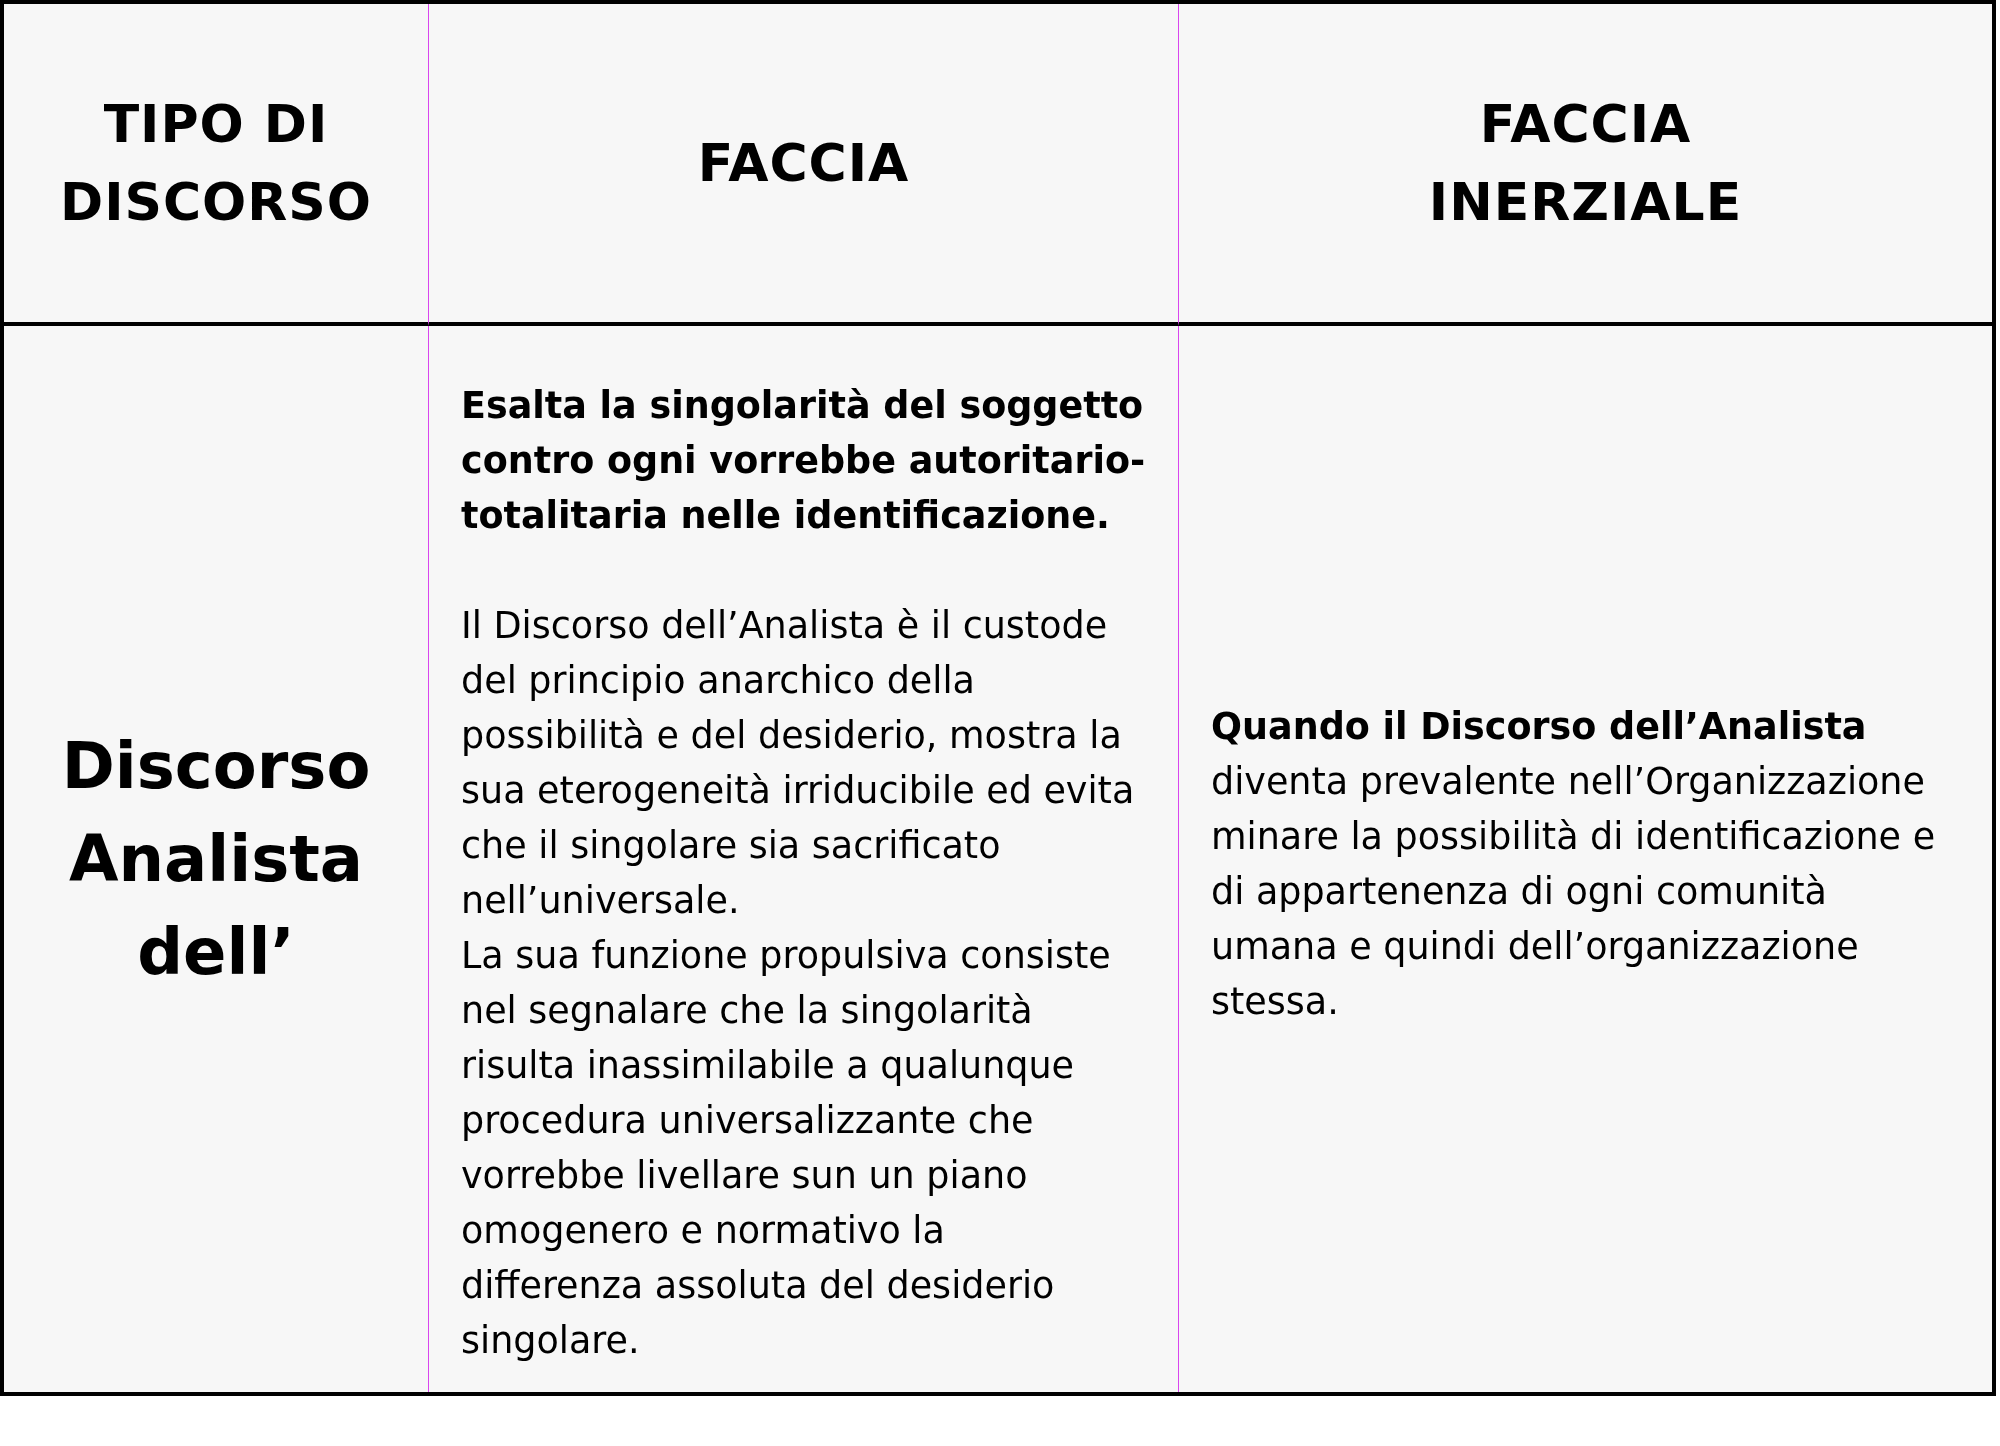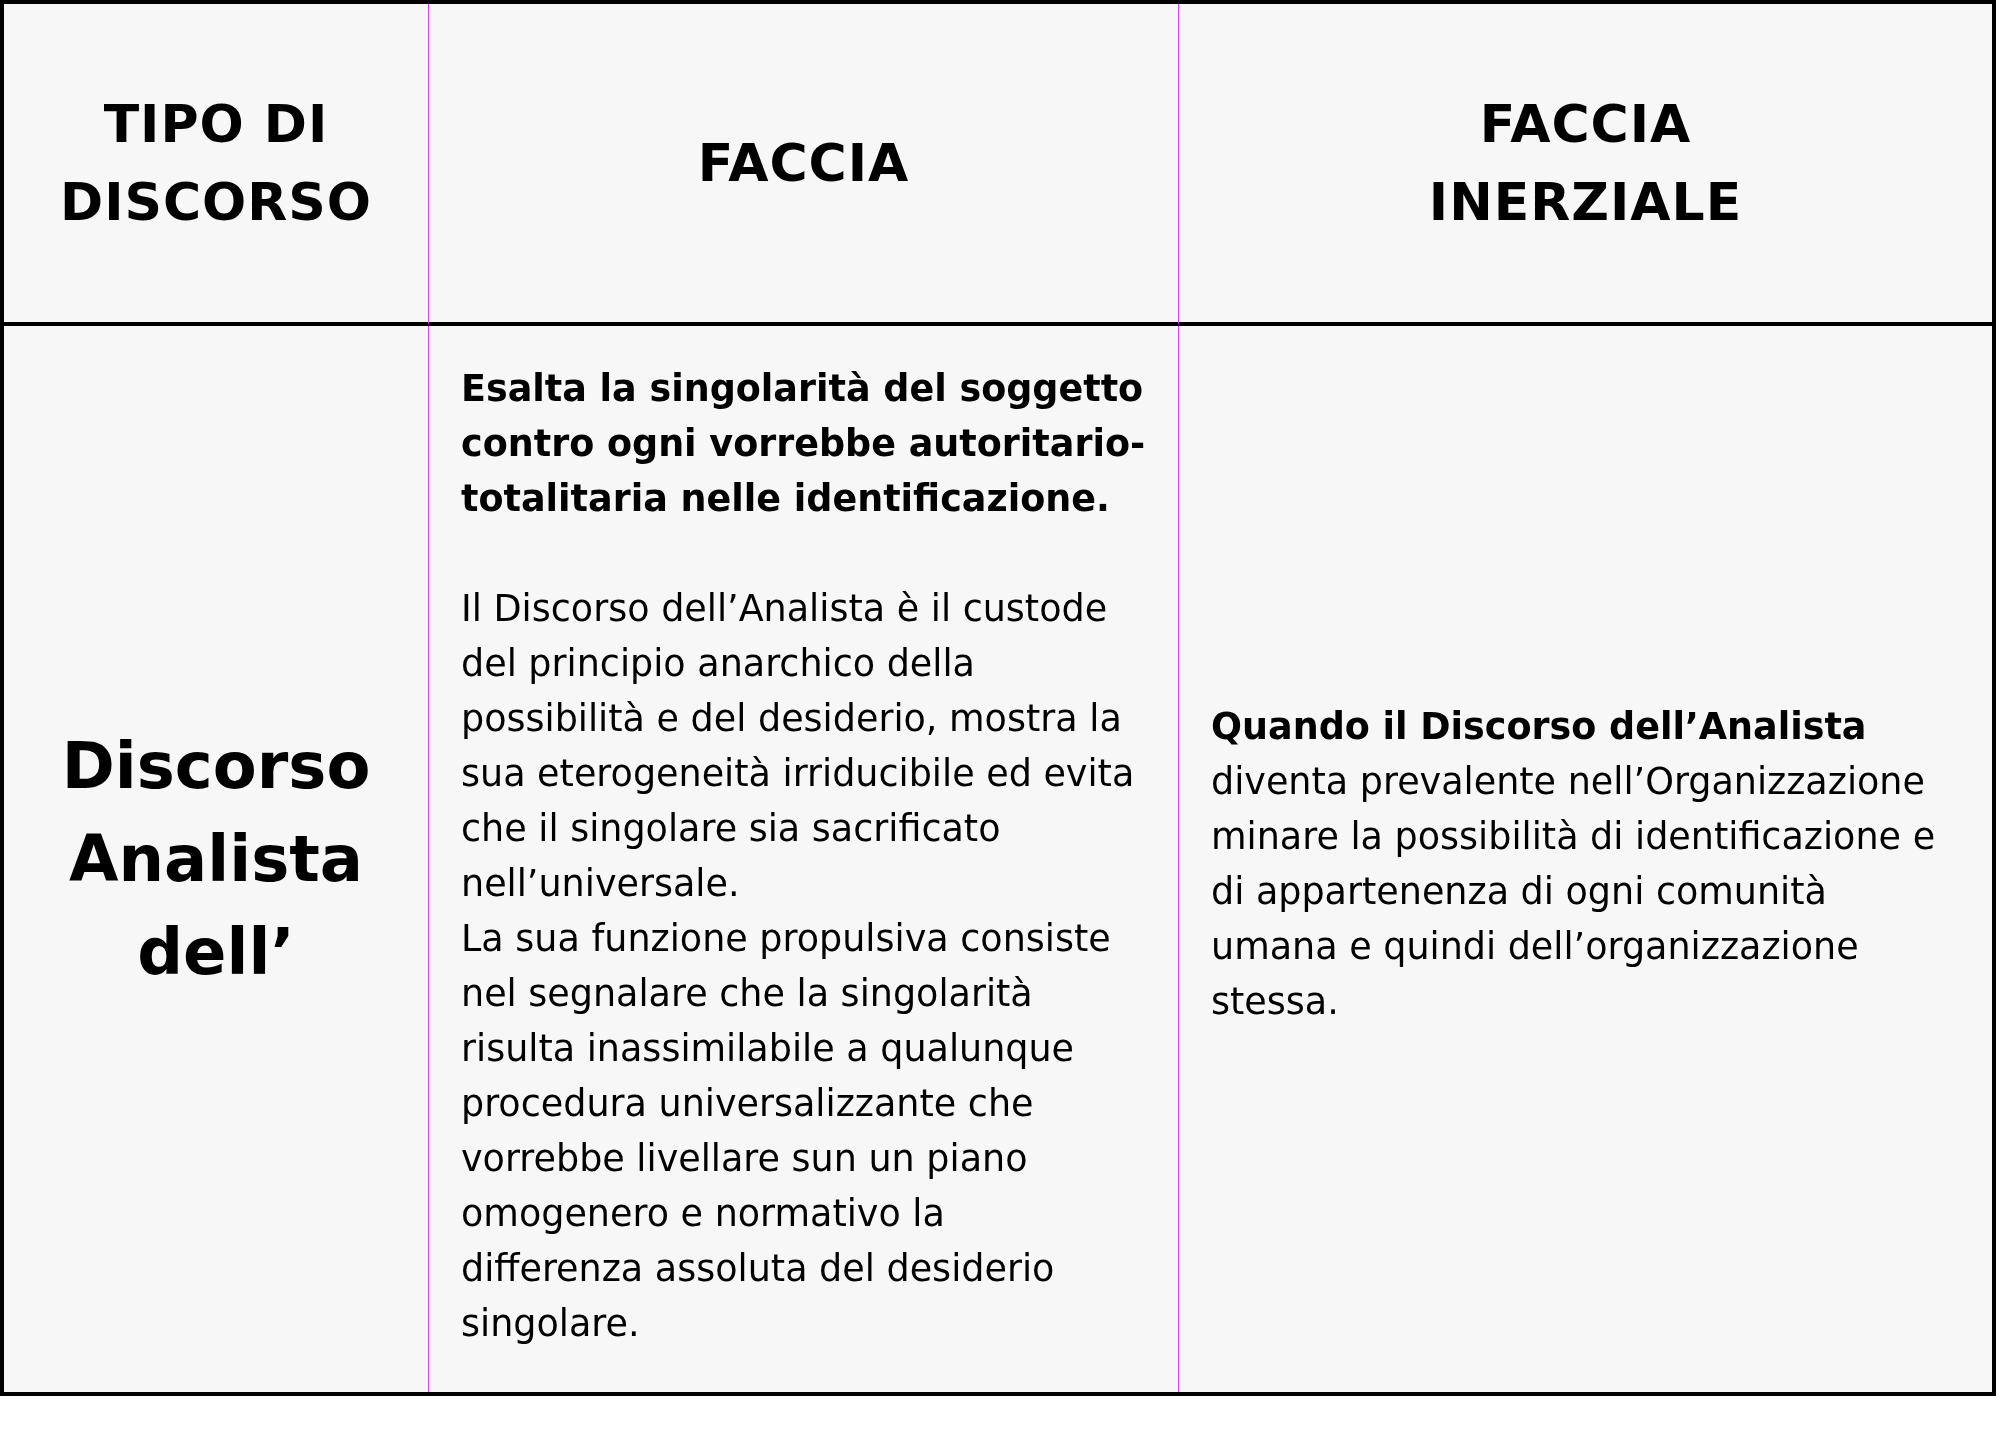--- a/index.html
+++ b/index.html
@@ -46,21 +46,21 @@
       font-size: 64px;
       line-height: 93px;
     }
     .type-cell span { display: block; }
     .body-text {
       font-size: 36.5px;
       line-height: 55px;
       padding: 0 0 0 32px;
       box-sizing: border-box;
     }
-    .prop { padding-top: 35px; }
+    .prop { padding-top: 52px; }
     .bold { font-weight: bold; }
     .gap { height: 55px; }
     .inert {
       display: flex; align-items: center;
     }
     .inert .inner { padding-top: 10px; }
     .line { display: block; white-space: nowrap; }
   </style>
 </head>
 <body>

